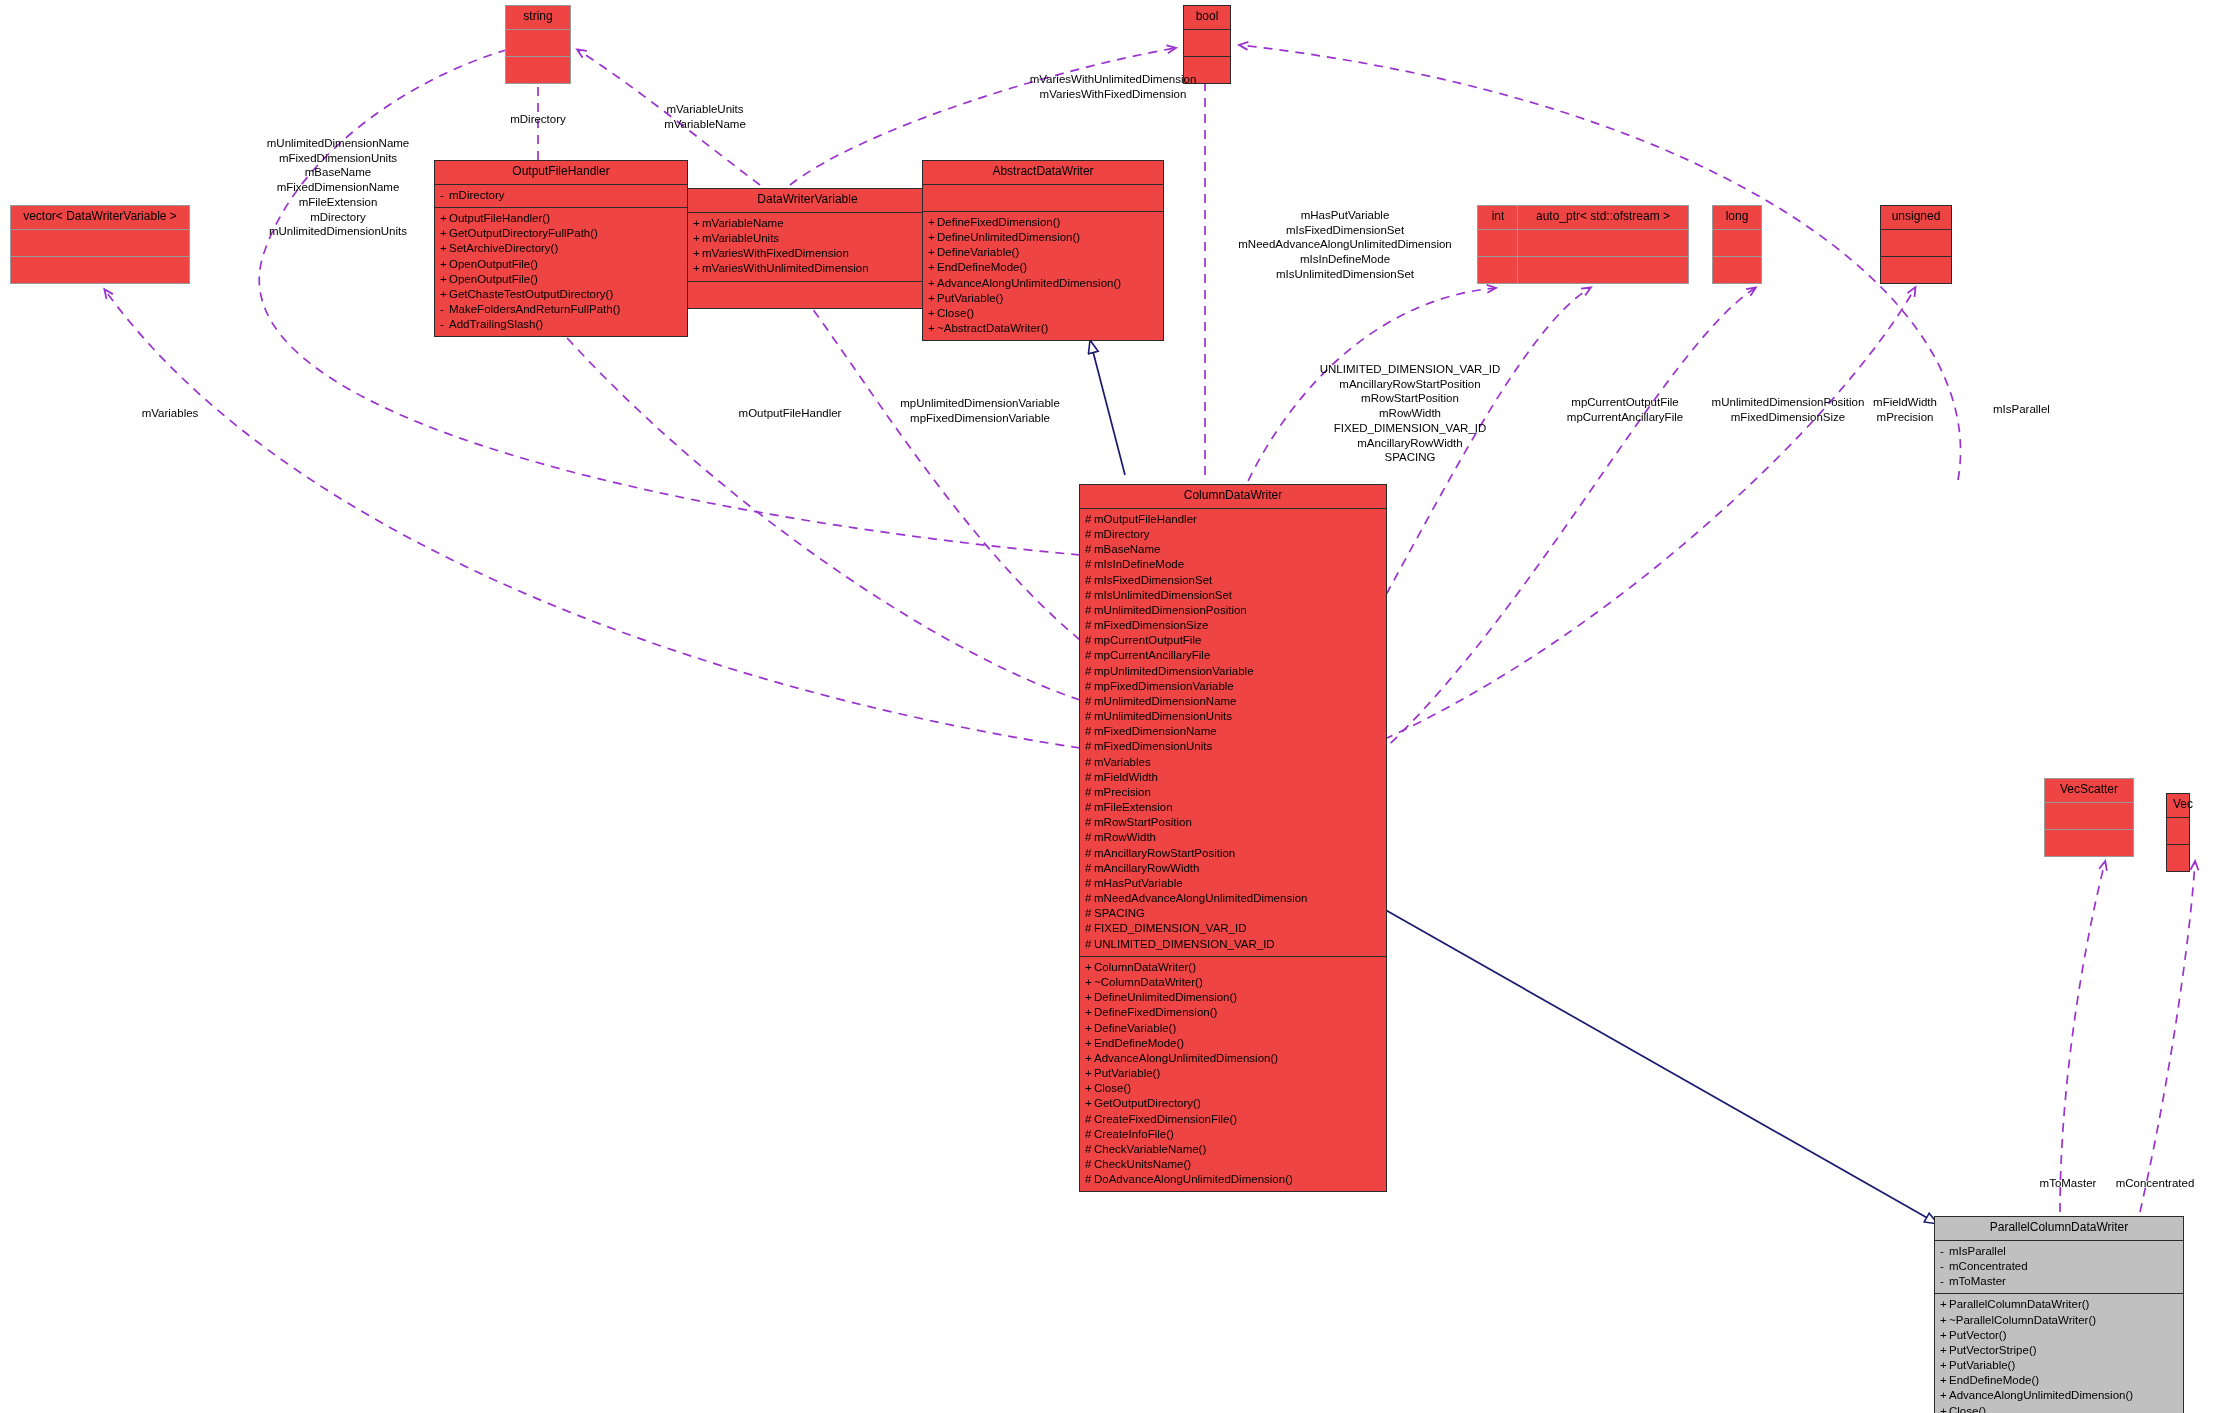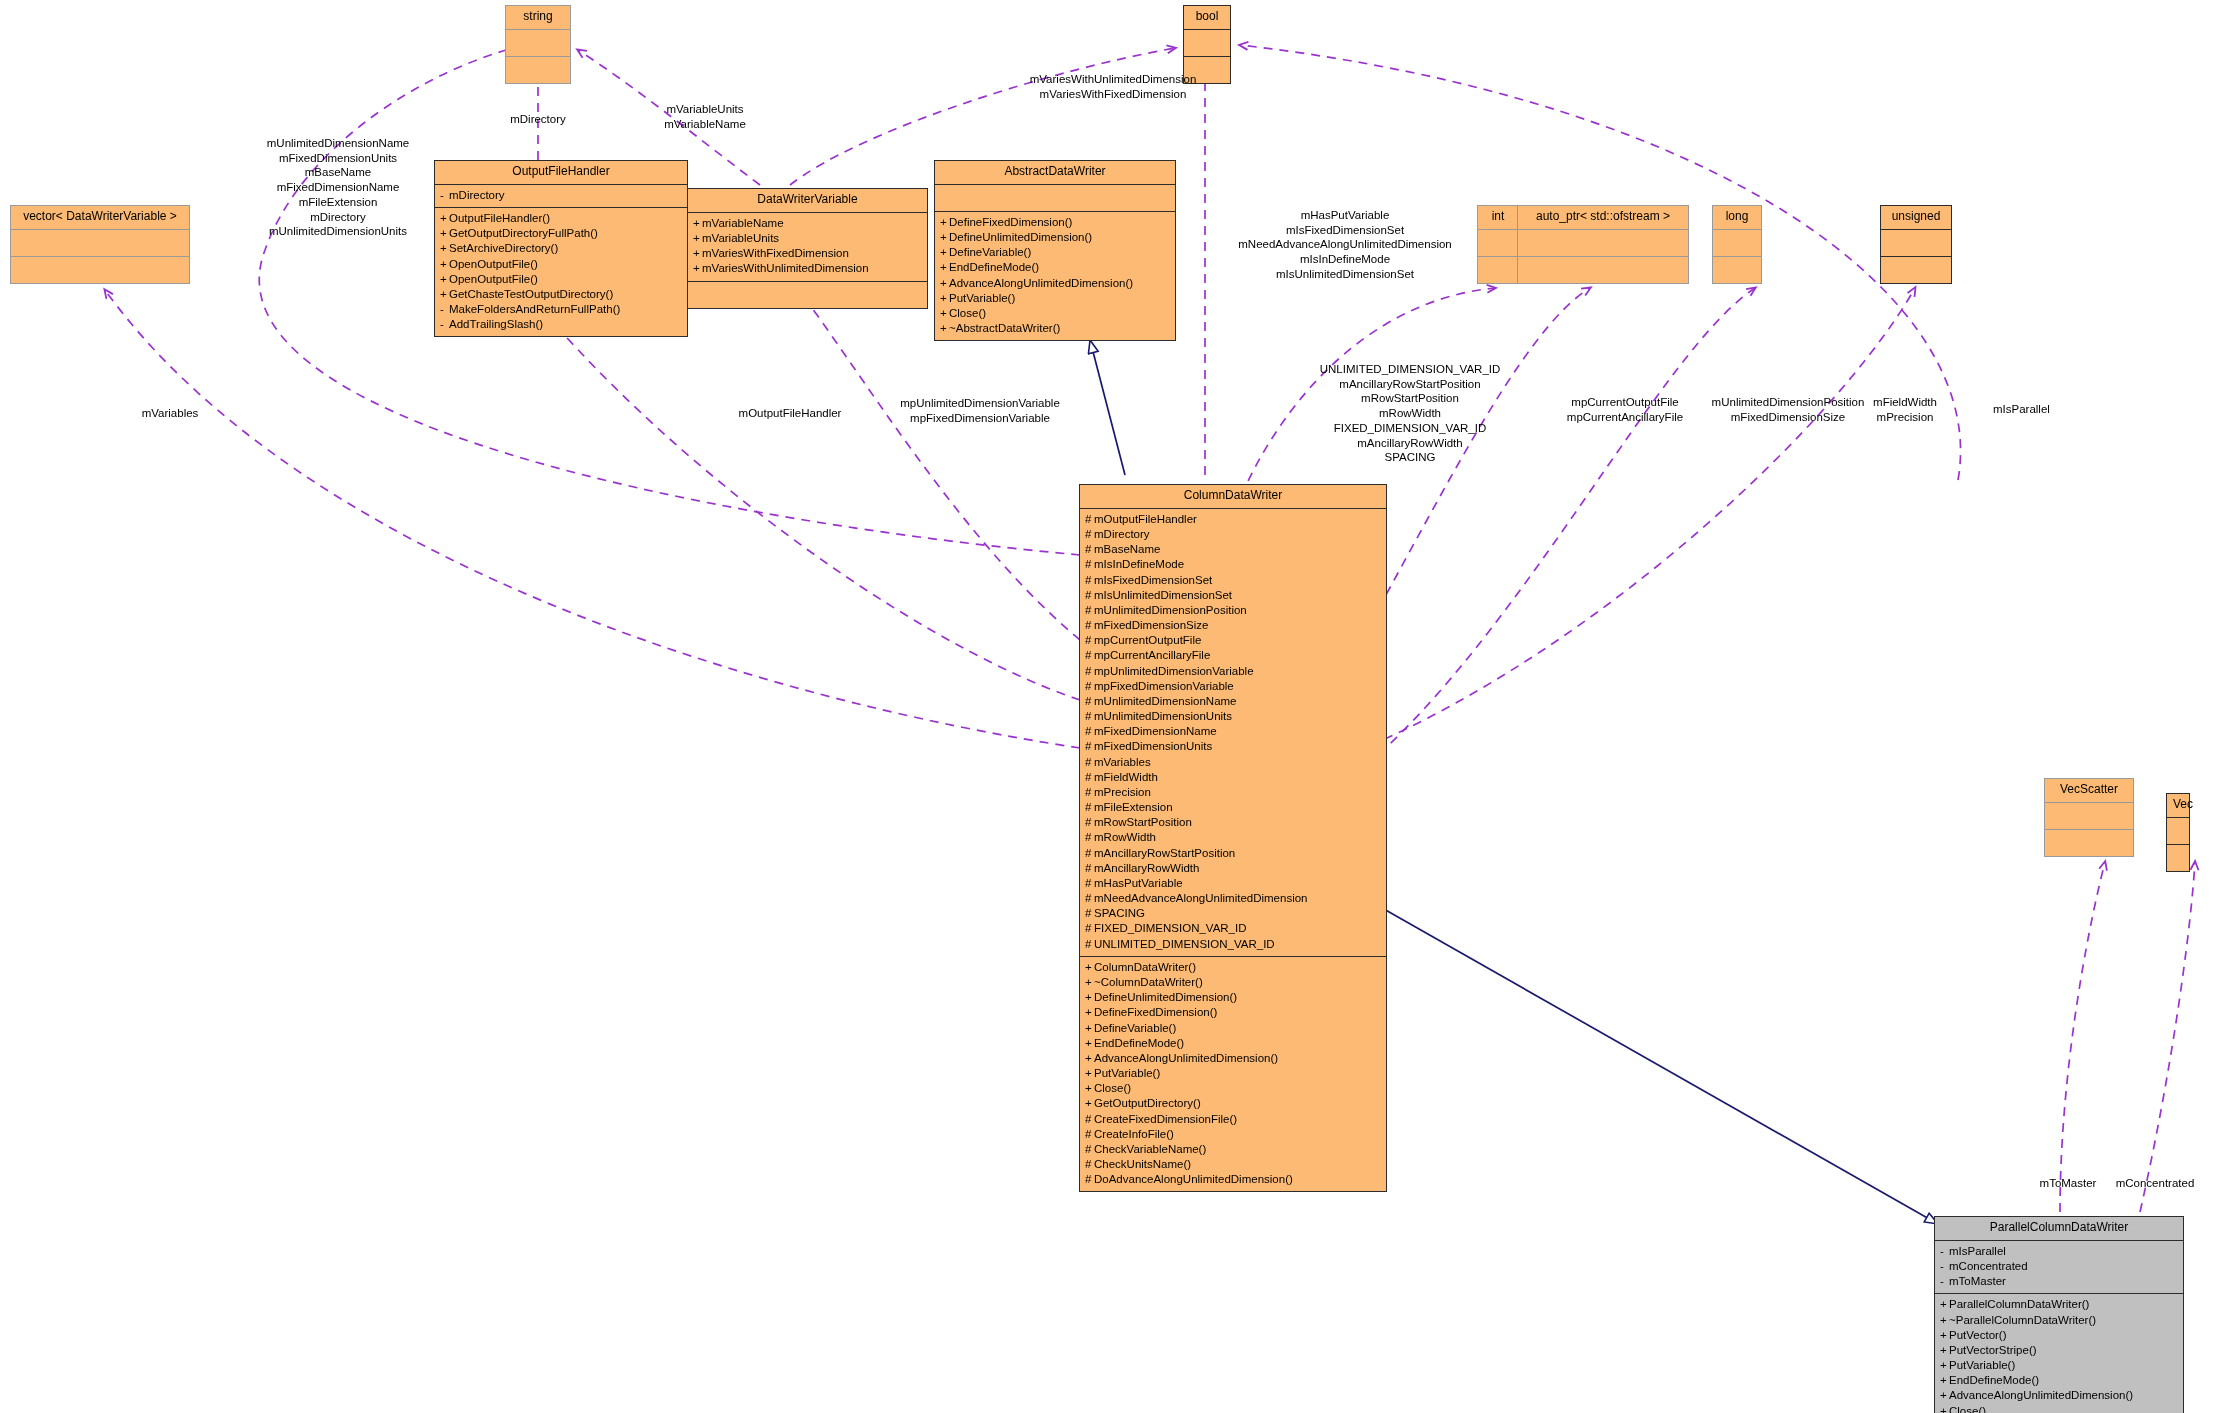--- a/index.html
+++ b/index.html
@@ -7,21 +7,21 @@
     width:2219px;height:1413px;position:relative;overflow:hidden;
     font-family:"Liberation Sans","DejaVu Sans",sans-serif;
     color:#000000;
   }
   #canvas{position:absolute;inset:0;width:2219px;height:1413px;}
   svg.edges{position:absolute;left:0;top:0;width:2219px;height:1413px;pointer-events:none;}
 
   
   .uml{
     position:absolute;
-    background:#fdba74;
+    background:#ef4444;
     border:1px solid #9a9a9a;
     box-sizing:border-box;
     font-size:11.5px;
     line-height:1.32;
   }
   .uml.strong{border:1.6px solid #2b2b2b;}
   .uml.filled{background:#c0c0c0;}
   .uml .title{
     text-align:center;
     padding:3px 6px 4px 6px;
@@ -147,21 +147,21 @@
     <div class="title">DataWriterVariable</div>
     <div class="compart">
         <div class="row"><span class="vis">+</span><span>mVariableName</span></div>
         <div class="row"><span class="vis">+</span><span>mVariableUnits</span></div>
         <div class="row"><span class="vis">+</span><span>mVariesWithFixedDimension</span></div>
         <div class="row"><span class="vis">+</span><span>mVariesWithUnlimitedDimension</span></div>
       </div>
     <div class="compart last empty"></div>
   </div>
 
-  <div class="uml strong" style="left:922px;top:160px;width:242px;margin-left:12px;">
+  <div class="uml strong" style="left:922px;top:160px;width:242px;">
     <div class="title">AbstractDataWriter</div>
     <div class="compart empty"></div>
     <div class="compart last">
         <div class="row"><span class="vis">+</span><span>DefineFixedDimension()</span></div>
         <div class="row"><span class="vis">+</span><span>DefineUnlimitedDimension()</span></div>
         <div class="row"><span class="vis">+</span><span>DefineVariable()</span></div>
         <div class="row"><span class="vis">+</span><span>EndDefineMode()</span></div>
         <div class="row"><span class="vis">+</span><span>AdvanceAlongUnlimitedDimension()</span></div>
         <div class="row"><span class="vis">+</span><span>PutVariable()</span></div>
         <div class="row"><span class="vis">+</span><span>Close()</span></div>

